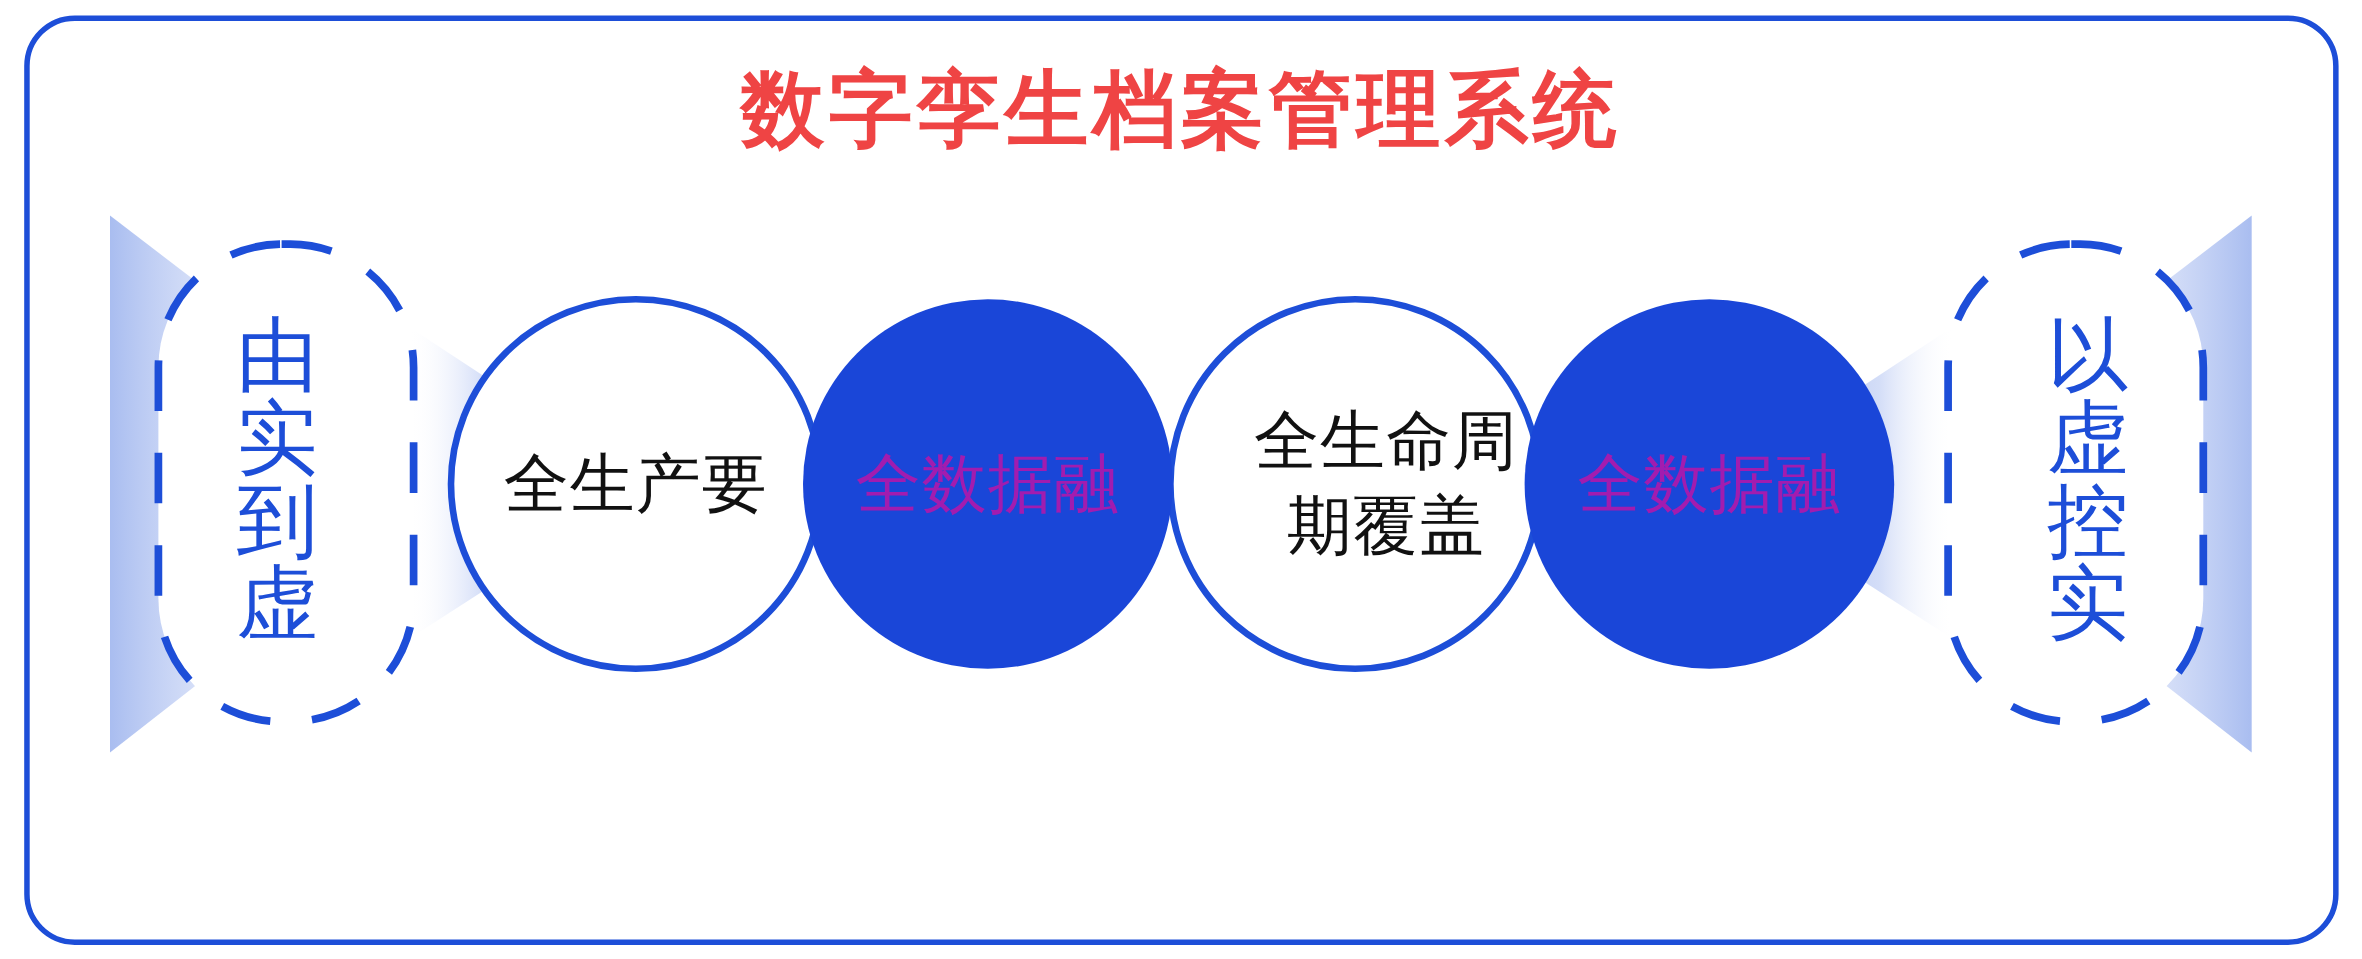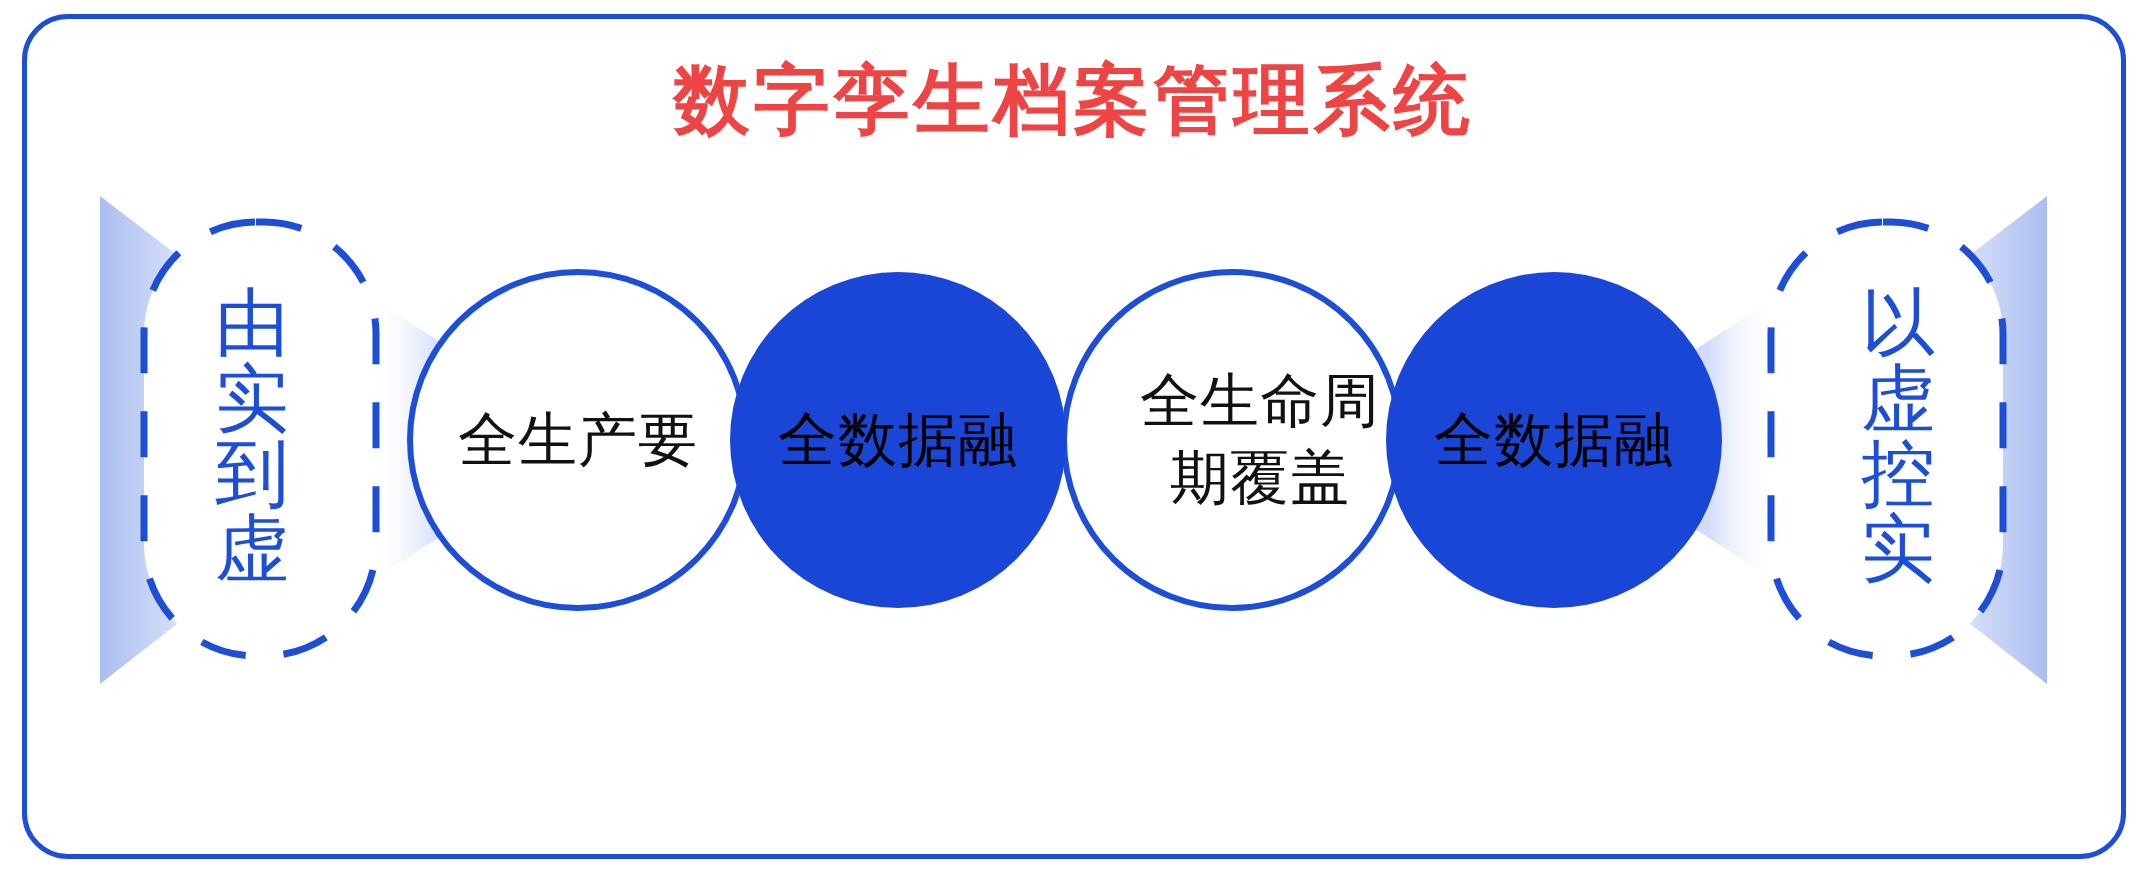--- a/index.html
+++ b/index.html
@@ -83,21 +83,21 @@
     align-items: center;
     justify-content: center;
     text-align: center;
     font-size: 59px;
     line-height: 1.30;
     font-weight: 400;
     white-space: nowrap;
     letter-spacing: 1px;
   }
   .circle-label.dark  { color: #111111; }
-  .circle-label.light { color: #000000; }
+  .circle-label.light { color: #a21caf; }
 </style>
 </head>
 <body>
 
 <div id="stage">
 
   <div class="outer-frame"></div>
 
   <div class="title">数字孪生档案管理系统</div>
 

